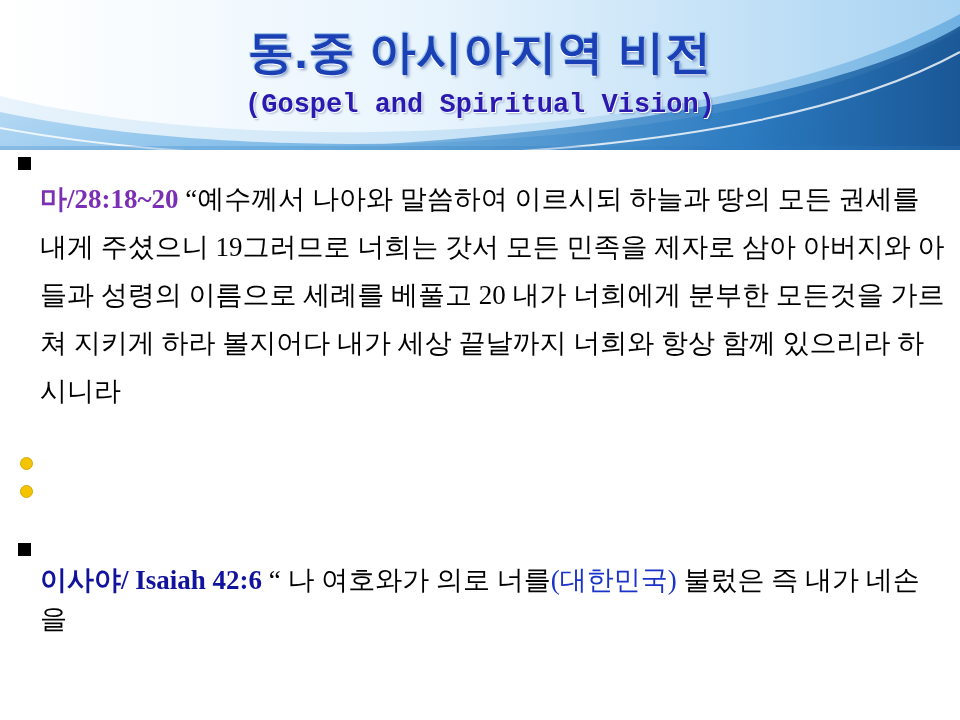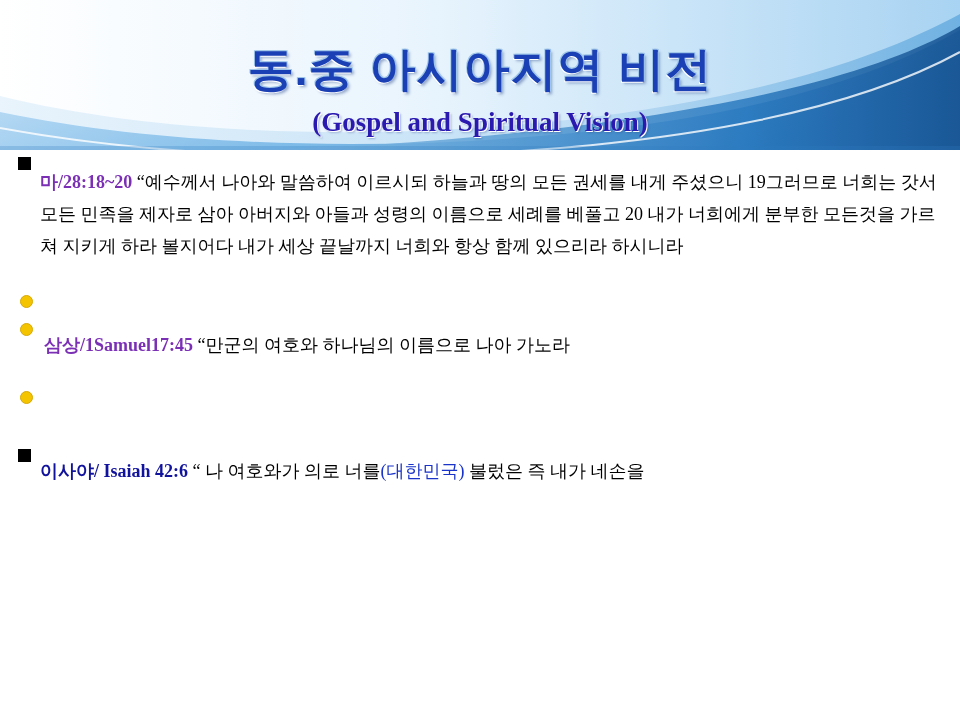--- a/index.html
+++ b/index.html
@@ -31,35 +31,35 @@
     position: absolute;
     top: 0;
     left: 0;
     width: 960px;
     height: 150px;
     text-align: center;
     pointer-events: none;
   }
   .main-title {
     margin: 0;
-    padding-top: 39px;
+    padding-top: 22px;
     font-family: "Liberation Sans", "DejaVu Sans", sans-serif;
     font-size: 46px;
     font-weight: bold;
     letter-spacing: 1px;
     color: #1b3fb5;
     text-shadow:
       -1px -1px 0 #9fc6e8,
        1px -1px 0 #9fc6e8,
       -1px  1px 0 #ffffff,
        2px  2px 3px rgba(40,70,140,0.45);
   }
   .sub-title {
     margin: 6px 0 0 0;
-    font-family: Liberation Serif, serif;
+    font-family: Liberation Mono, monospace;
     font-size: 27px;
     font-weight: bold;
     color: #2a1ab0;
     text-shadow: 1px 1px 0 #ffffff, 2px 2px 2px rgba(40,70,140,0.35);
   }
 
   
   .content {
     position: absolute;
     top: 148px;
@@ -86,21 +86,21 @@
     width: 13px;
     height: 13px;
     border-radius: 50%;
     background: #f5c400;
     border: 1px solid #d8a800;
     box-sizing: border-box;
     margin: 9px 11px 0 2px;
   }
   .para {
     flex: 1 1 auto;
-    font-size: 18px;
+    font-size: 27px;
     line-height: 1.78;
     color: #000000;
   }
   .para.tight {
     line-height: 1.45;
   }
   .ref-purple {
     color: #7b2fb5;
     font-weight: bold;
   }
@@ -162,26 +162,20 @@
     <span class="bullet-square"></span>
     <p class="para">
       <span class="ref-purple">마/28:18~20</span><span> “예수께서 나아와 말씀하여 이르시되 하늘과 땅의 모든 권세를 내게 주셨으니 19그러므로 너희는 갓서 모든 민족을 제자로 삼아 아버지와 아들과 성령의 이름으로 세례를 베풀고 20 내가 너희에게 분부한 모든것을 가르쳐 지키게 하라 볼지어다 내가 세상 끝날까지 너희와 항상 함께 있으리라 하시니라</span>
     </p>
   </div>
 
   <div class="block">
     <span class="bullet-disc"></span>
   </div>
 
-  <div class="block">
-    <span class="bullet-disc"></span>
-    <p class="para tight">
-      <span class="ref-purple">삼상/1Samuel17:45</span><span> “만군의 여호와 하나님의 이름으로 나아 가노라</span>
-    </p>
-  </div>
 
   <div class="block">
     <span class="bullet-disc"></span>
   </div>
 
   <div class="spacer"></div>
 
   <div class="block">
     <span class="bullet-square"></span>
     <p class="para tight">

